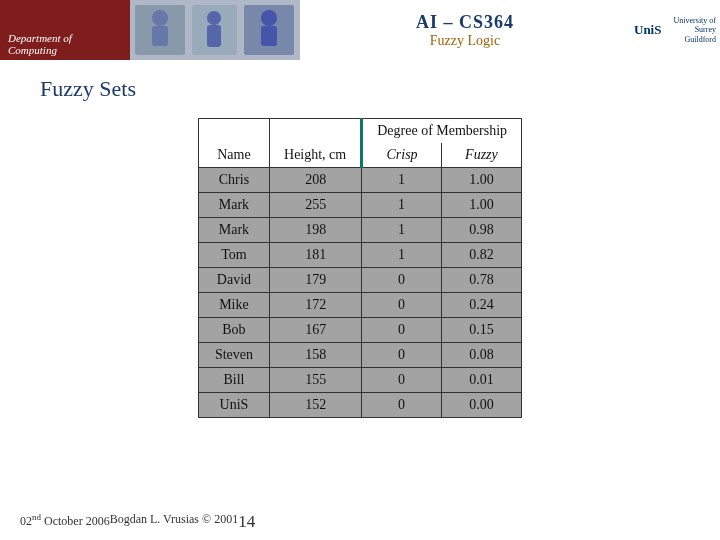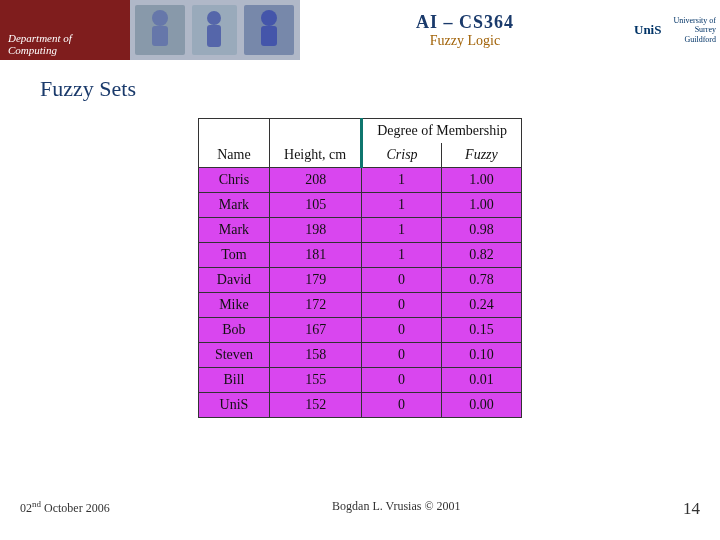--- a/index.html
+++ b/index.html
@@ -160,37 +160,36 @@
     }
 
     .th-dom {
       font-size: 14px;
       font-weight: normal;
       border-bottom: 1px solid #333;
       margin-top: 24px;
     }
 
     .data-row td {
-      background: #d946ef;
+      background: #a3a3a3;
       margin-top: 32px;
     }
 
     .italic-header {
       font-style: italic;
       font-weight: normal;
     }
 
     
     .footer {
       position: absolute;
-      bottom: 21px;
+      bottom: 8px;
       left: 0;
       right: 0;
       display: flex;
-      justify-content: space-between;
       padding: 0 20px;
       font-size: 12px;
       color: #333;
     }
 
     .footer-left {
       font-size: 12px;
     }
 
     .footer-center {
@@ -258,21 +257,21 @@
       </thead>
       <tbody id="table-body">
       <tr class="data-row">
             <td class="col-name">Chris</td>
             <td>208</td>
             <td>1</td>
             <td>1.00</td>
           </tr>
           <tr class="data-row">
             <td class="col-name">Mark</td>
-            <td>105</td>
+            <td>255</td>
             <td>1</td>
             <td>1.00</td>
           </tr>
           <tr class="data-row">
             <td class="col-name">Mark</td>
             <td>198</td>
             <td>1</td>
             <td>0.98</td>
           </tr>
           <tr class="data-row">
@@ -296,21 +295,21 @@
           <tr class="data-row">
             <td class="col-name">Bob</td>
             <td>167</td>
             <td>0</td>
             <td>0.15</td>
           </tr>
           <tr class="data-row">
             <td class="col-name">Steven</td>
             <td>158</td>
             <td>0</td>
-            <td>0.10</td>
+            <td>0.08</td>
           </tr>
           <tr class="data-row">
             <td class="col-name">Bill</td>
             <td>155</td>
             <td>0</td>
             <td>0.01</td>
           </tr>
           <tr class="data-row">
             <td class="col-name">UniS</td>
             <td>152</td>

